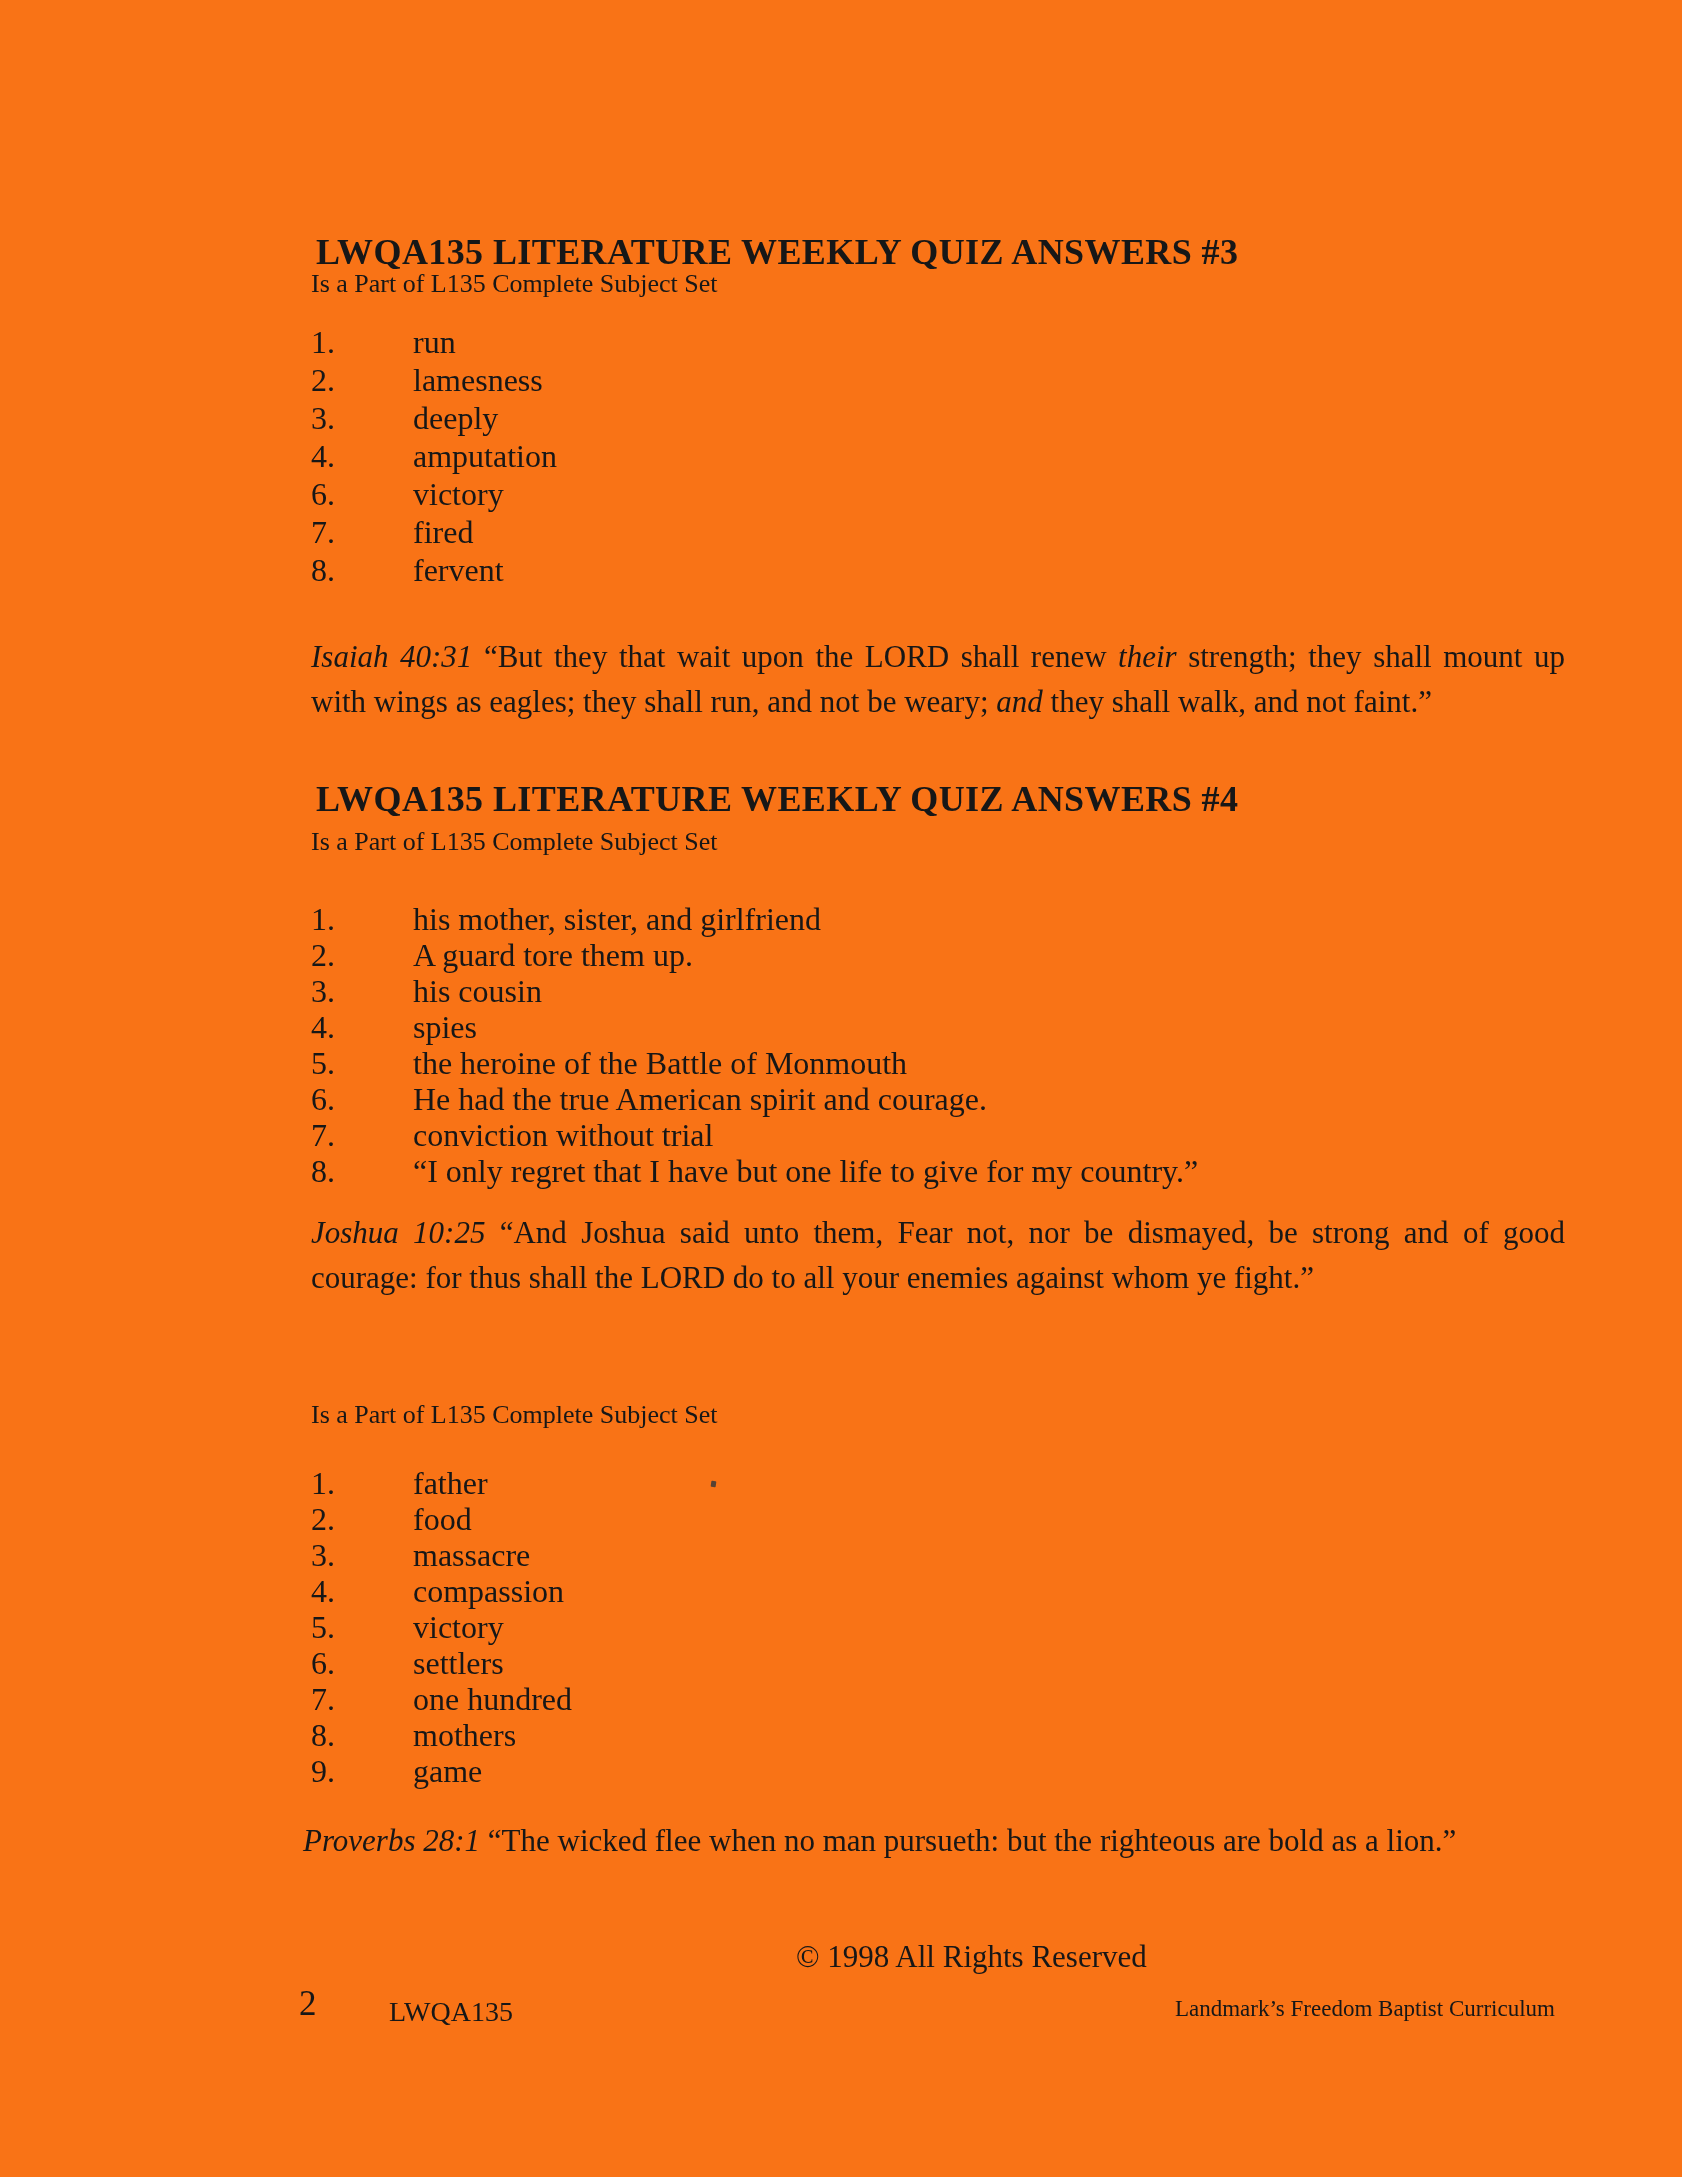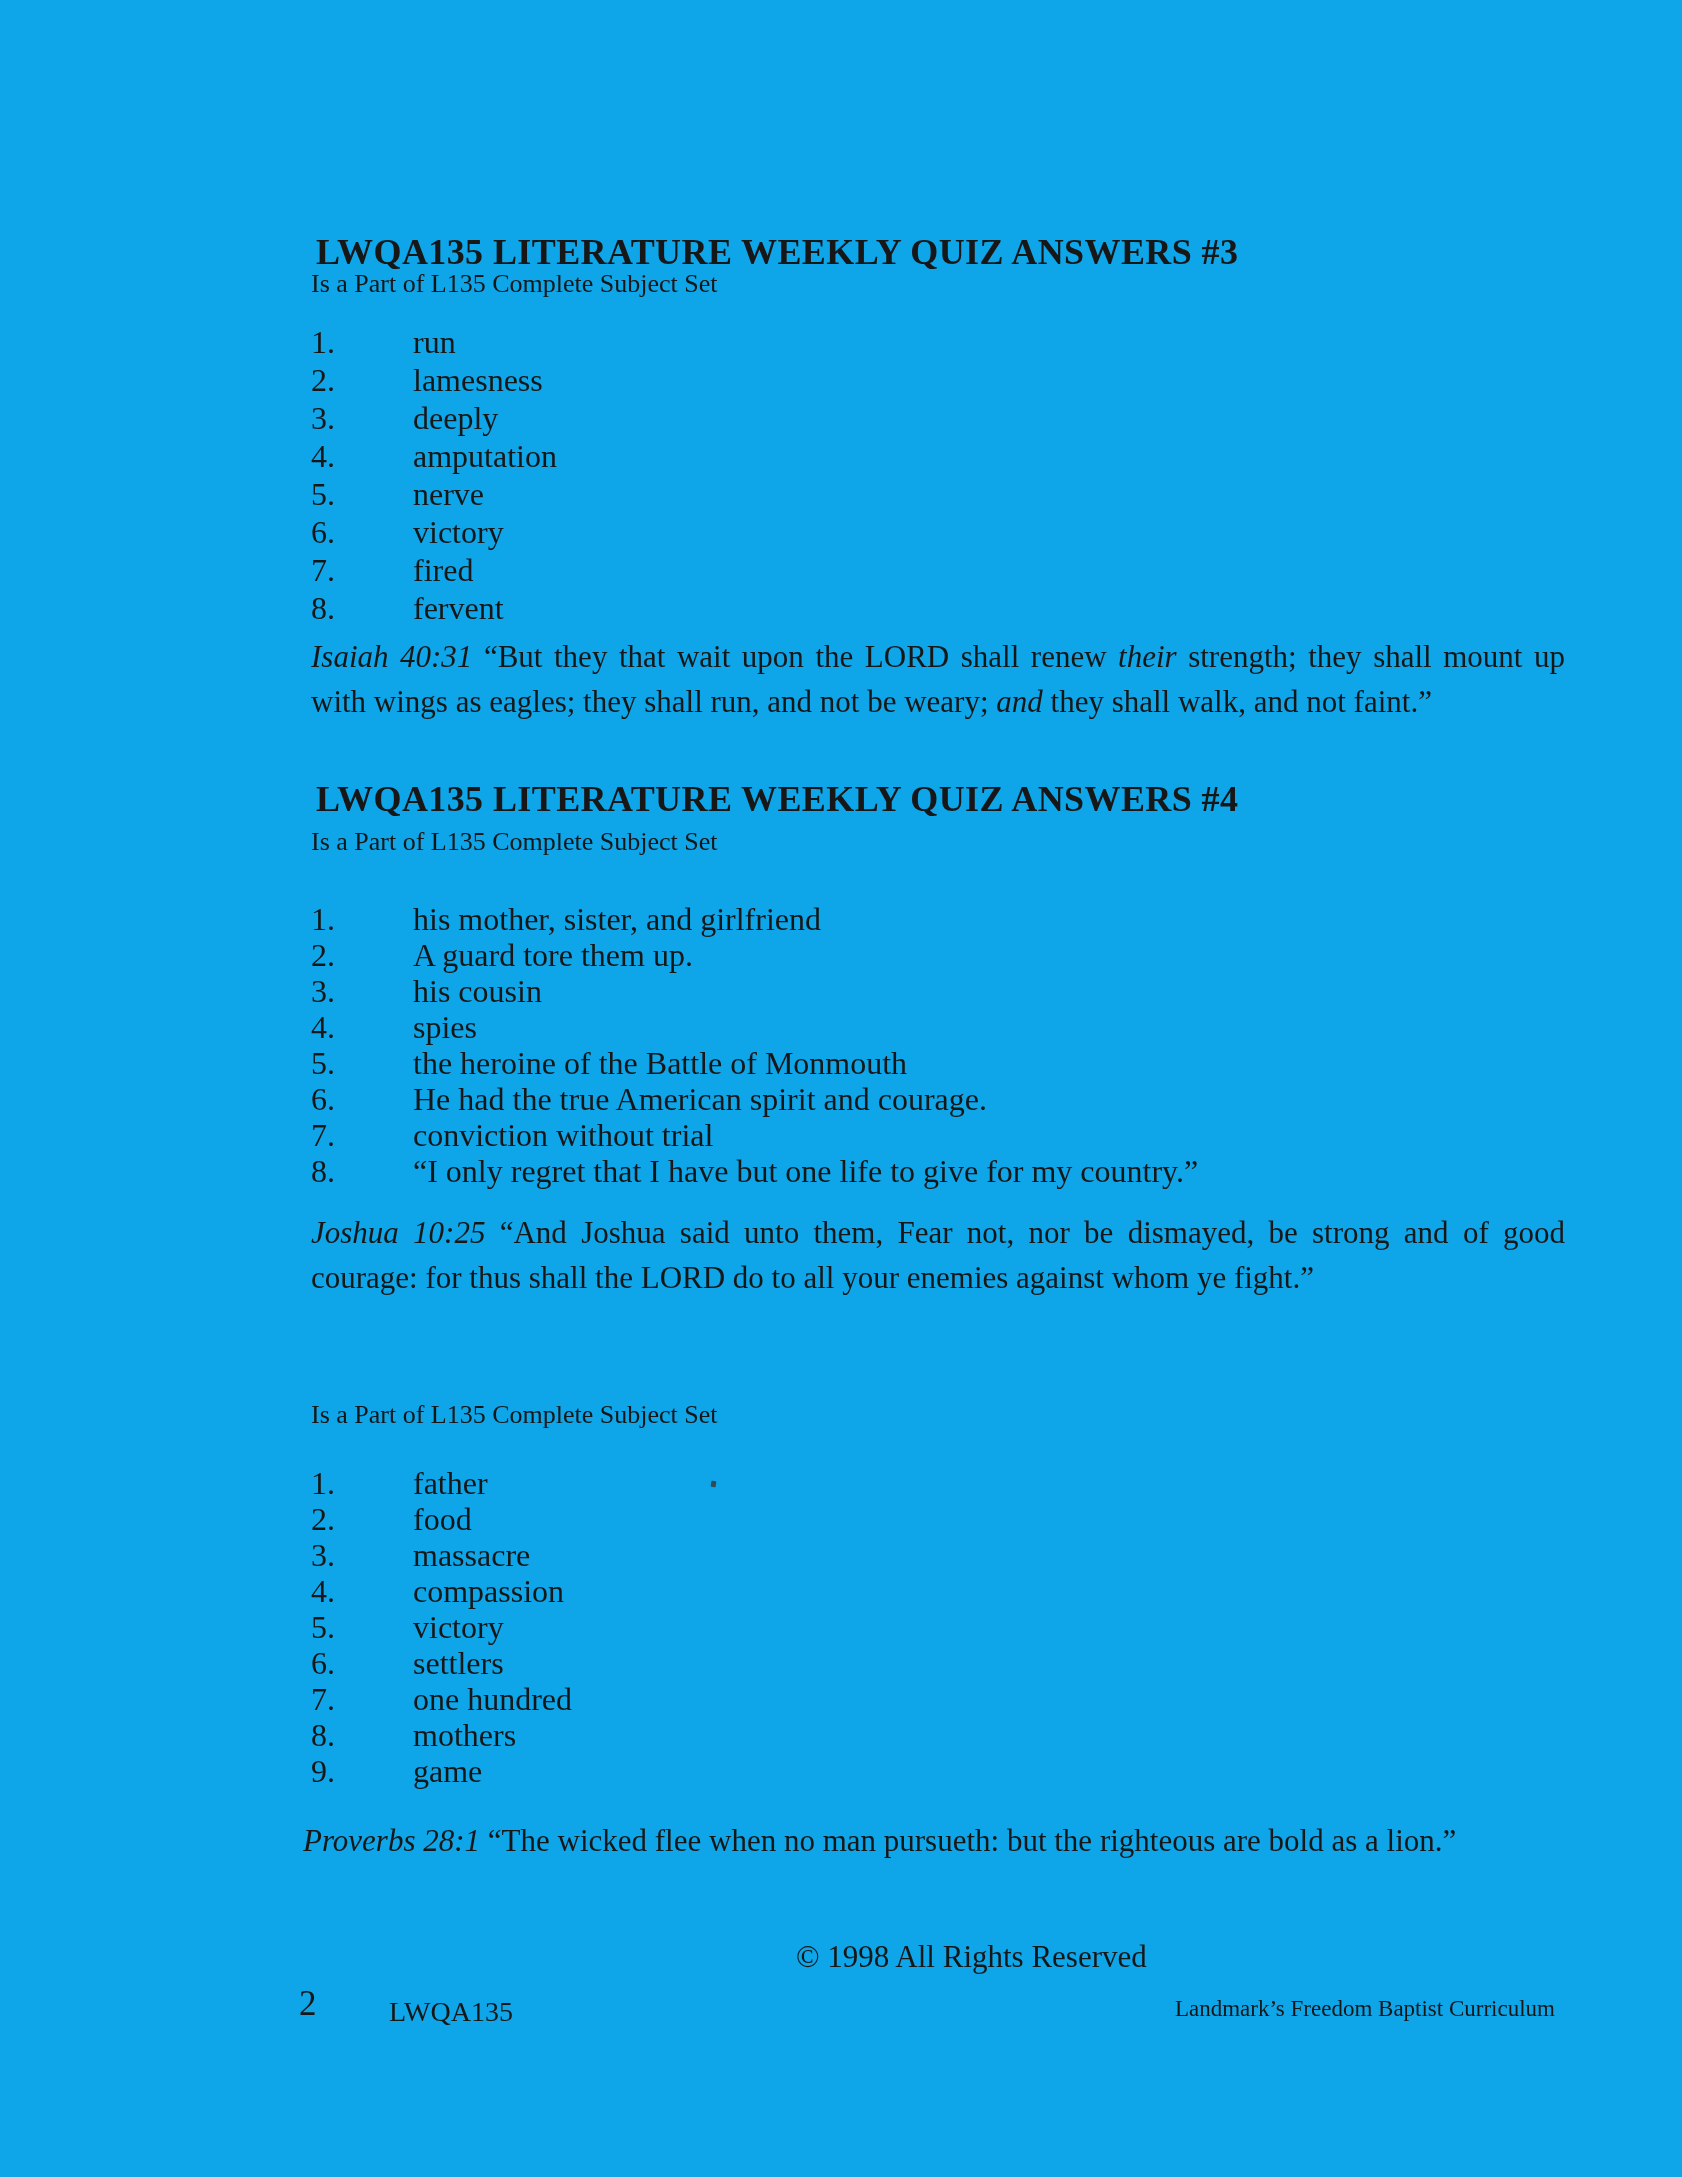--- a/index.html
+++ b/index.html
@@ -2,21 +2,21 @@
 <html style="font-size:14px"><head>
 <meta charset="utf-8">
 <style>
   html,body{margin:0;padding:0;}
   body{
     width:1683px;height:2177px;background:#ffffff;
     font-family:"Liberation Serif","DejaVu Serif",serif;
     color:#171717;
     -webkit-font-smoothing:antialiased;
   }
-  .page{position:relative;width:1683px;height:2177px;background:#0ea5e9;overflow:hidden;}
+  .page{position:relative;width:1683px;height:2177px;background:#f97316;overflow:hidden;}
 
   .quiz-title{
     position:absolute;left:316px;width:1262px;
     font-size:36px;font-weight:bold;letter-spacing:0.4px;
     white-space:nowrap;line-height:1.1;
   }
   .quiz-subtitle{
     position:absolute;left:311px;width:1038px;
     font-size:26px;line-height:1.1;white-space:nowrap;
   }
@@ -54,21 +54,20 @@
 <div class="page">
 
   <div class="quiz-title" id="s3-title">LWQA135 LITERATURE WEEKLY QUIZ ANSWERS #3</div>
   <div class="quiz-subtitle" id="s3-sub">Is a Part of L135 Complete Subject Set</div>
 
   <div class="answer-list lh44" id="s3-list">
     <div class="answer-row"><span class="answer-num">1.</span><span class="answer-text">run</span></div>
     <div class="answer-row"><span class="answer-num">2.</span><span class="answer-text">lamesness</span></div>
     <div class="answer-row"><span class="answer-num">3.</span><span class="answer-text">deeply</span></div>
     <div class="answer-row"><span class="answer-num">4.</span><span class="answer-text">amputation</span></div>
-    <div class="answer-row"><span class="answer-num">5.</span><span class="answer-text">nerve</span></div>
     <div class="answer-row"><span class="answer-num">6.</span><span class="answer-text">victory</span></div>
     <div class="answer-row"><span class="answer-num">7.</span><span class="answer-text">fired</span></div>
     <div class="answer-row"><span class="answer-num">8.</span><span class="answer-text">fervent</span></div>
   </div>
 
   <div class="verse" id="s3-verse">
       <div class="verse-line just"><span class="it">Isaiah 40:31</span><span> “But they that wait upon the LORD shall renew </span><span class="it">their</span><span> strength; they shall mount up</span></div>
       <div class="verse-line last"><span>with wings as eagles; they shall run, and not be weary; </span><span class="it">and</span><span> they shall walk, and not faint.”</span></div>
     </div>
 

